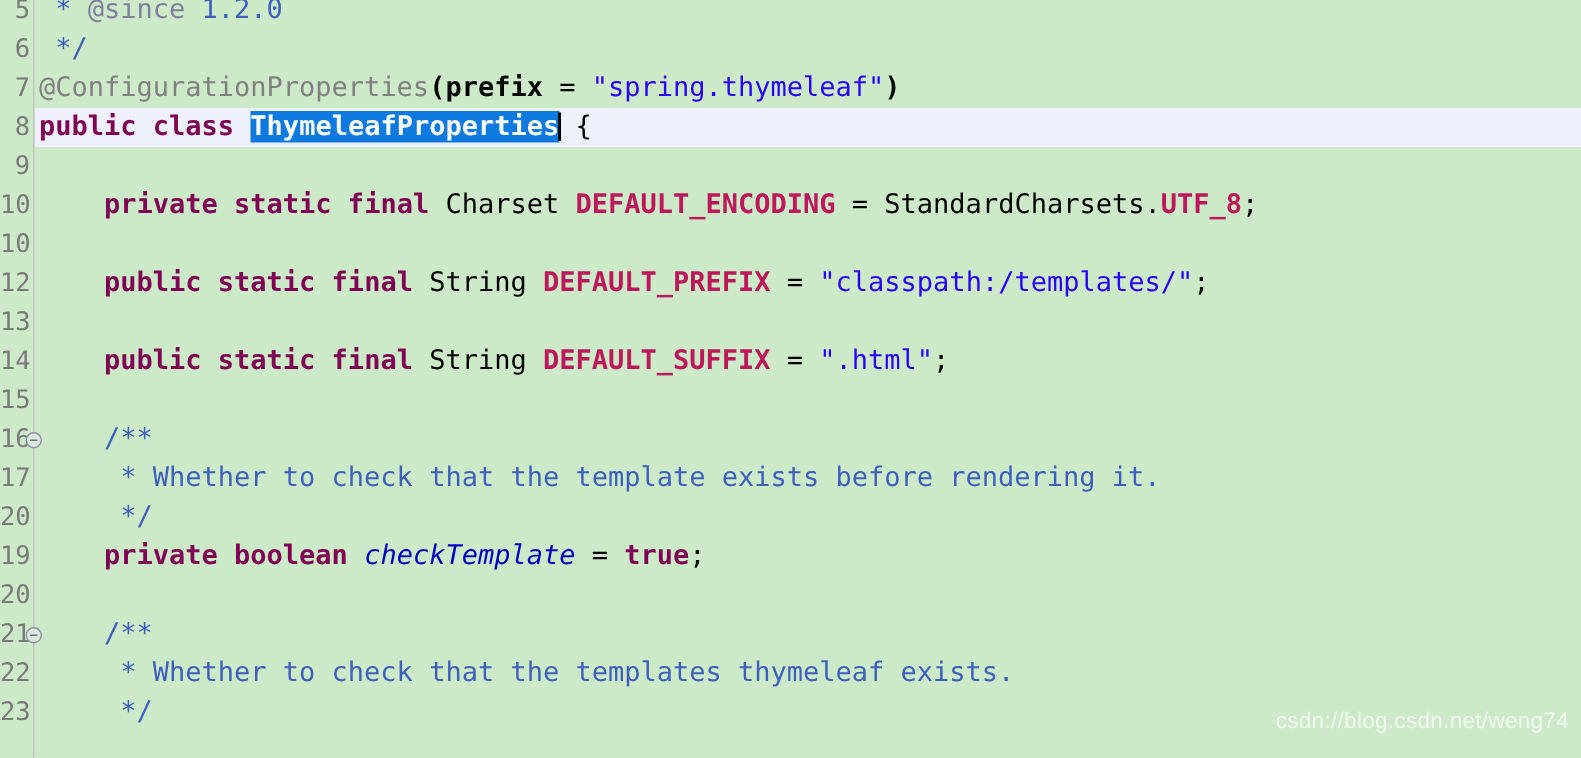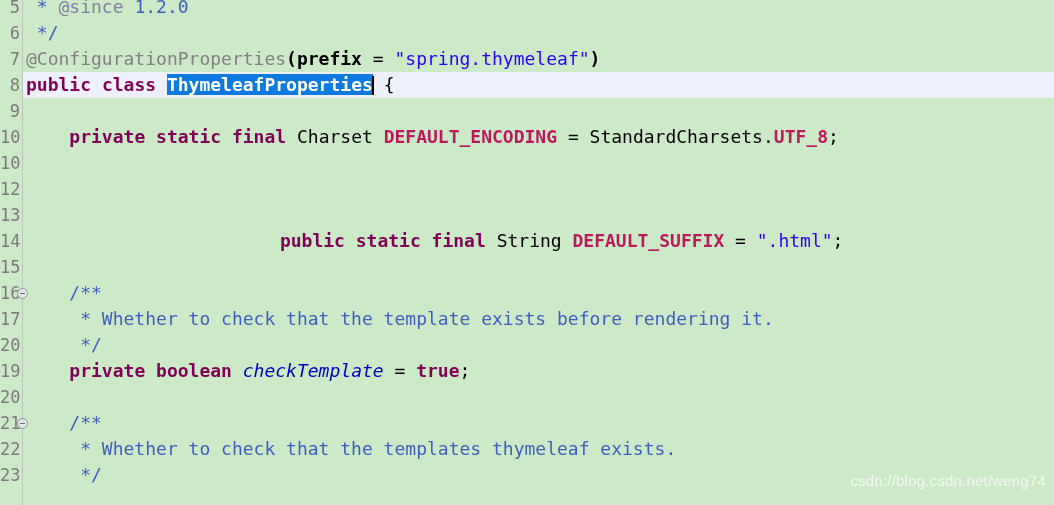--- a/index.html
+++ b/index.html
@@ -172,22 +172,23 @@
     </div>
 
   <div id="code">
       <div class="line" style="top: -6px;"><span class="cmt"> * </span><span class="cmttag">@since</span><span class="cmt"> </span><span class="cmt">1.2.0</span></div>
       <div class="line" style="top: 20px;"><span class="cmt"> */</span></div>
       <div class="line" style="top: 46px;"><span class="anno">@ConfigurationProperties</span><span class="annoarg">(</span><span class="annoarg">prefix</span><span class="op"> = </span><span class="str">"spring.thymeleaf"</span><span class="annoarg">)</span></div>
       <div class="line current" style="top: 72px;"><span class="kw">public</span><span class="punct"> </span><span class="kw">class</span><span class="punct"> </span><span class="sel">ThymeleafProperties</span><span class="caret"></span><span class="punct"> {</span></div>
       <div class="line" style="top: 98px;"></div>
       <div class="line" style="top: 124px;"><span class="punct">    </span><span class="kw">private static final</span><span class="punct"> </span><span class="type">Charset</span><span class="punct"> </span><span class="field">DEFAULT_ENCODING</span><span class="op"> = </span><span class="type">StandardCharsets</span><span class="punct">.</span><span class="field">UTF_8</span><span class="punct">;</span></div>
       <div class="line" style="top: 150px;"></div>
+      <div class="line" style="top: 176px;"><span class="punct">    </span><span class="kw">public static final</span><span class="punct"> </span><span class="type">String</span><span class="punct"> </span><span class="field">DEFAULT_PREFIX</span><span class="op"> = </span><span class="str">"classpath:/templates/"</span><span class="punct">;</span></div>
       <div class="line" style="top: 202px;"></div>
-      <div class="line" style="top: 228px; text-align: center;"><span class="punct">    </span><span class="kw">public static final</span><span class="punct"> </span><span class="type">String</span><span class="punct"> </span><span class="field">DEFAULT_SUFFIX</span><span class="op"> = </span><span class="str">".html"</span><span class="punct">;</span></div>
+      <div class="line" style="top: 228px;"><span class="punct">    </span><span class="kw">public static final</span><span class="punct"> </span><span class="type">String</span><span class="punct"> </span><span class="field">DEFAULT_SUFFIX</span><span class="op"> = </span><span class="str">".html"</span><span class="punct">;</span></div>
       <div class="line" style="top: 254px;"></div>
       <div class="line" style="top: 280px;"><span class="cmt">    /**</span></div>
       <div class="line" style="top: 306px;"><span class="cmt">     * Whether to check that the template exists before rendering it.</span></div>
       <div class="line" style="top: 332px;"><span class="cmt">     */</span></div>
       <div class="line" style="top: 358px;"><span class="punct">    </span><span class="kw">private boolean</span><span class="punct"> </span><span class="fieldn">checkTemplate</span><span class="op"> = </span><span class="kw">true</span><span class="punct">;</span></div>
       <div class="line" style="top: 384px;"></div>
       <div class="line" style="top: 410px;"><span class="cmt">    /**</span></div>
       <div class="line" style="top: 436px;"><span class="cmt">     * Whether to check that the templates thymeleaf exists.</span></div>
       <div class="line" style="top: 462px;"><span class="cmt">     */</span></div>
     </div>

